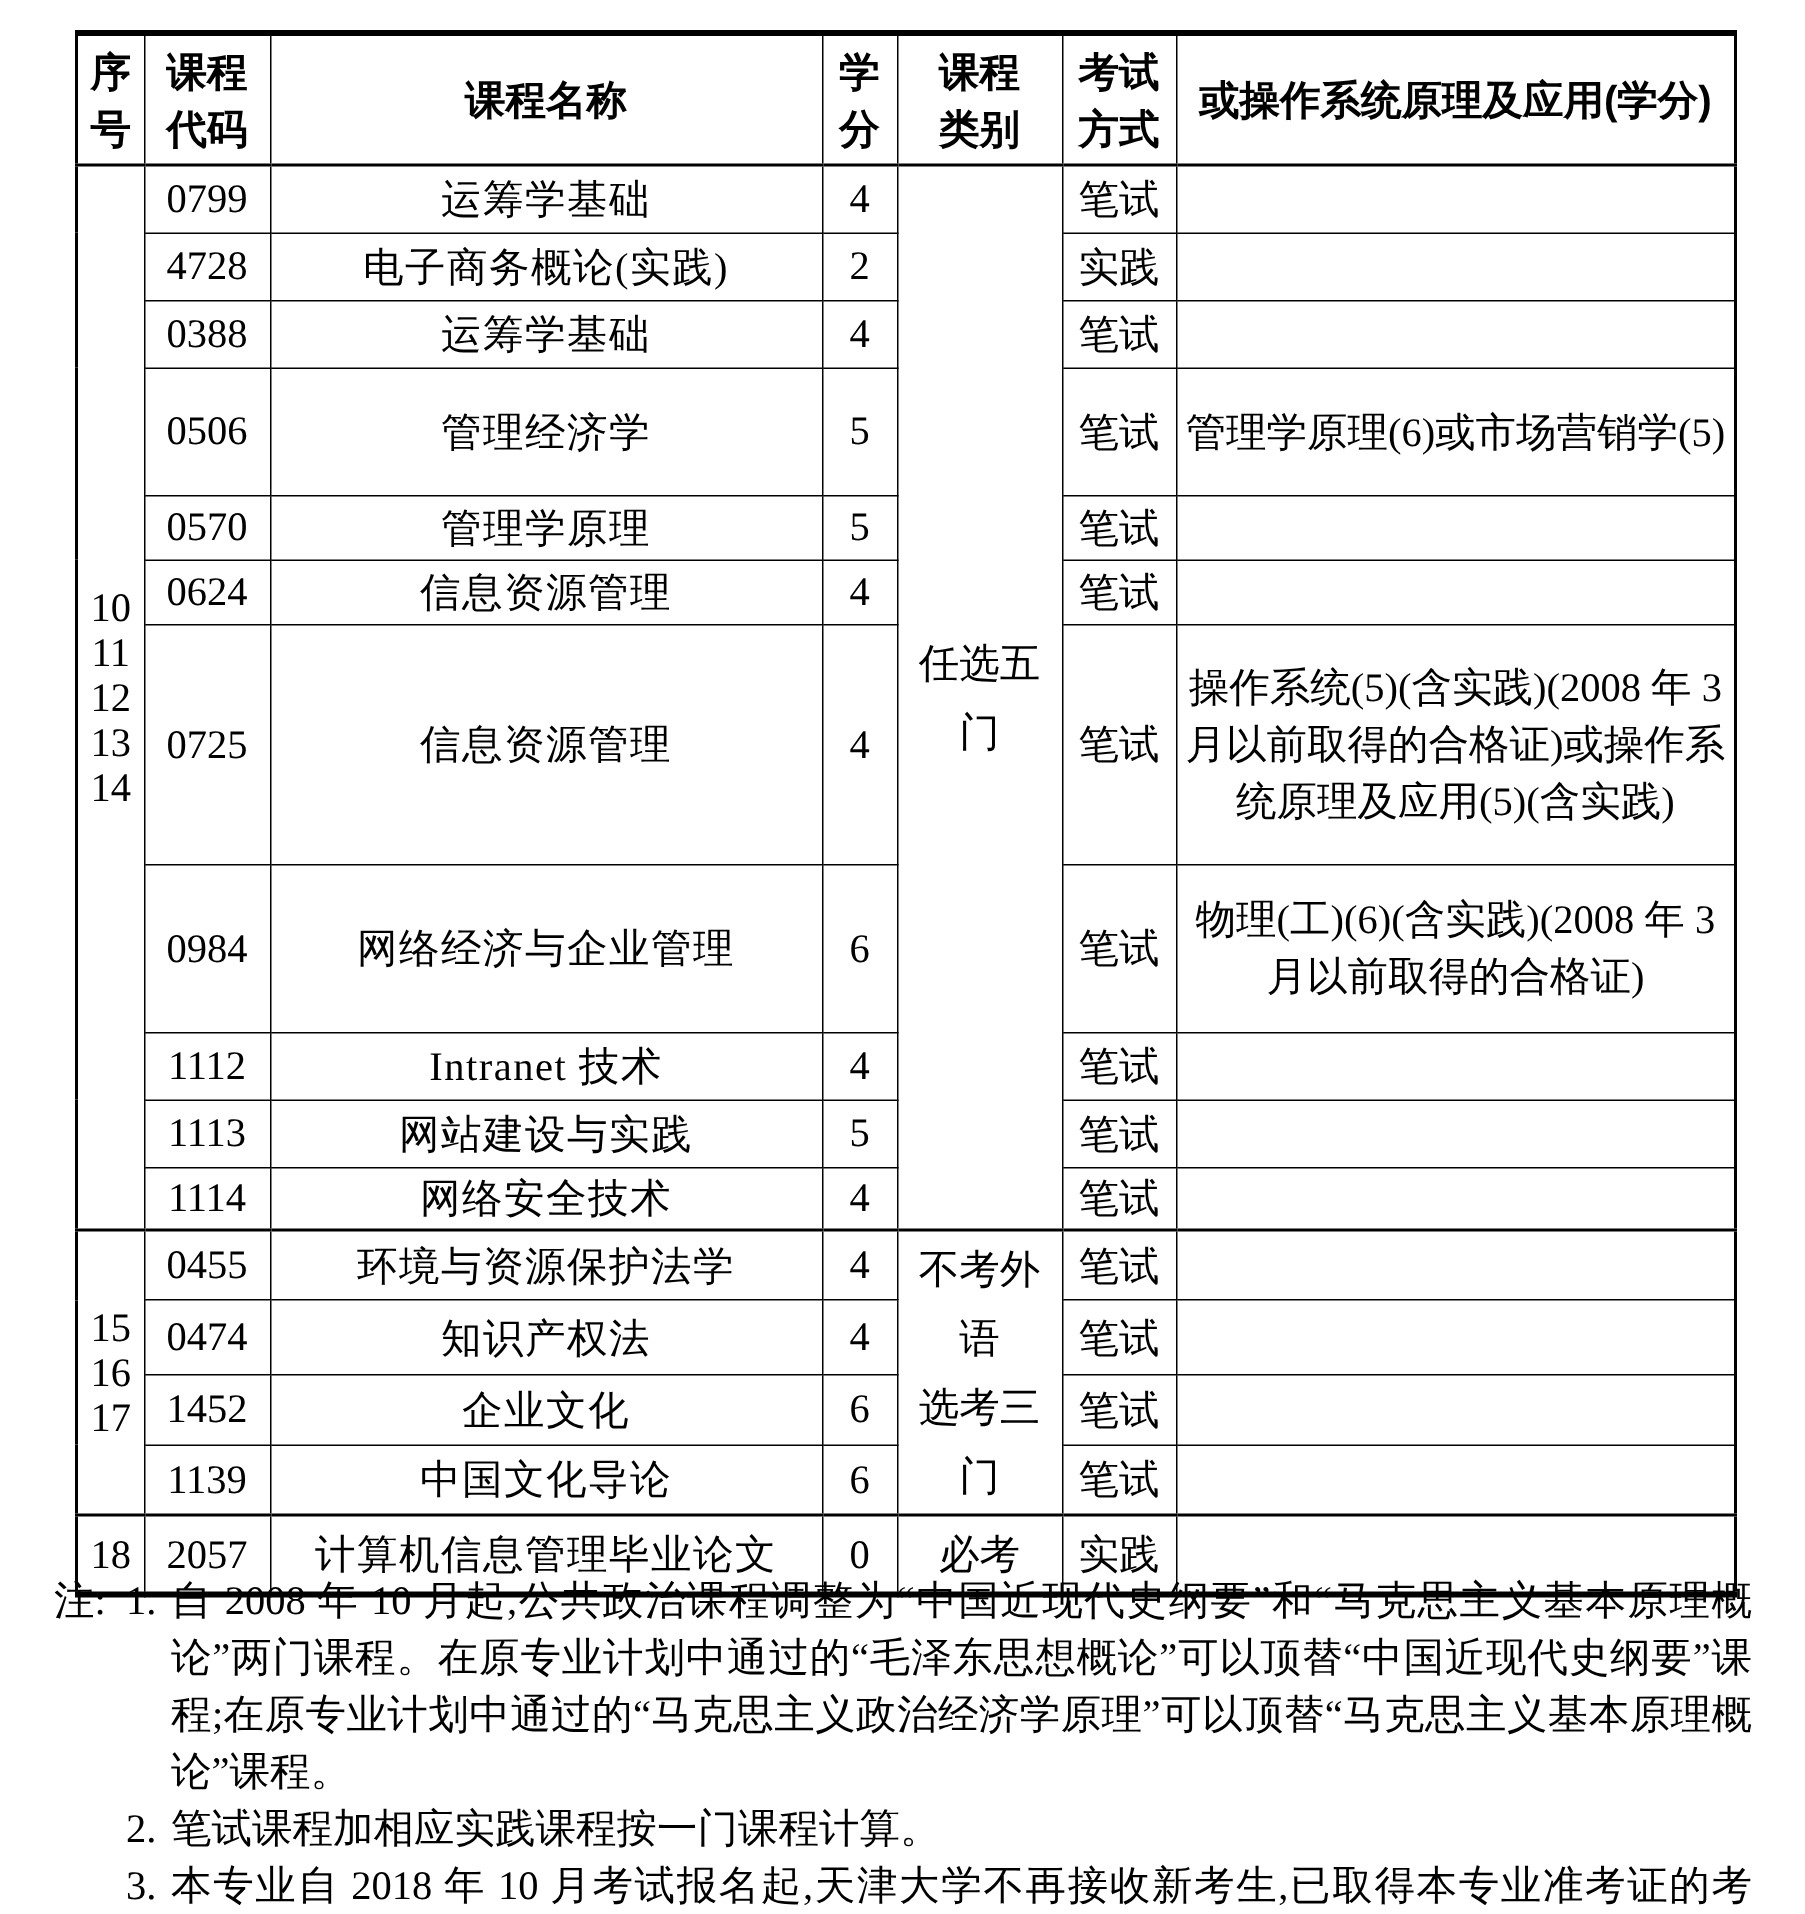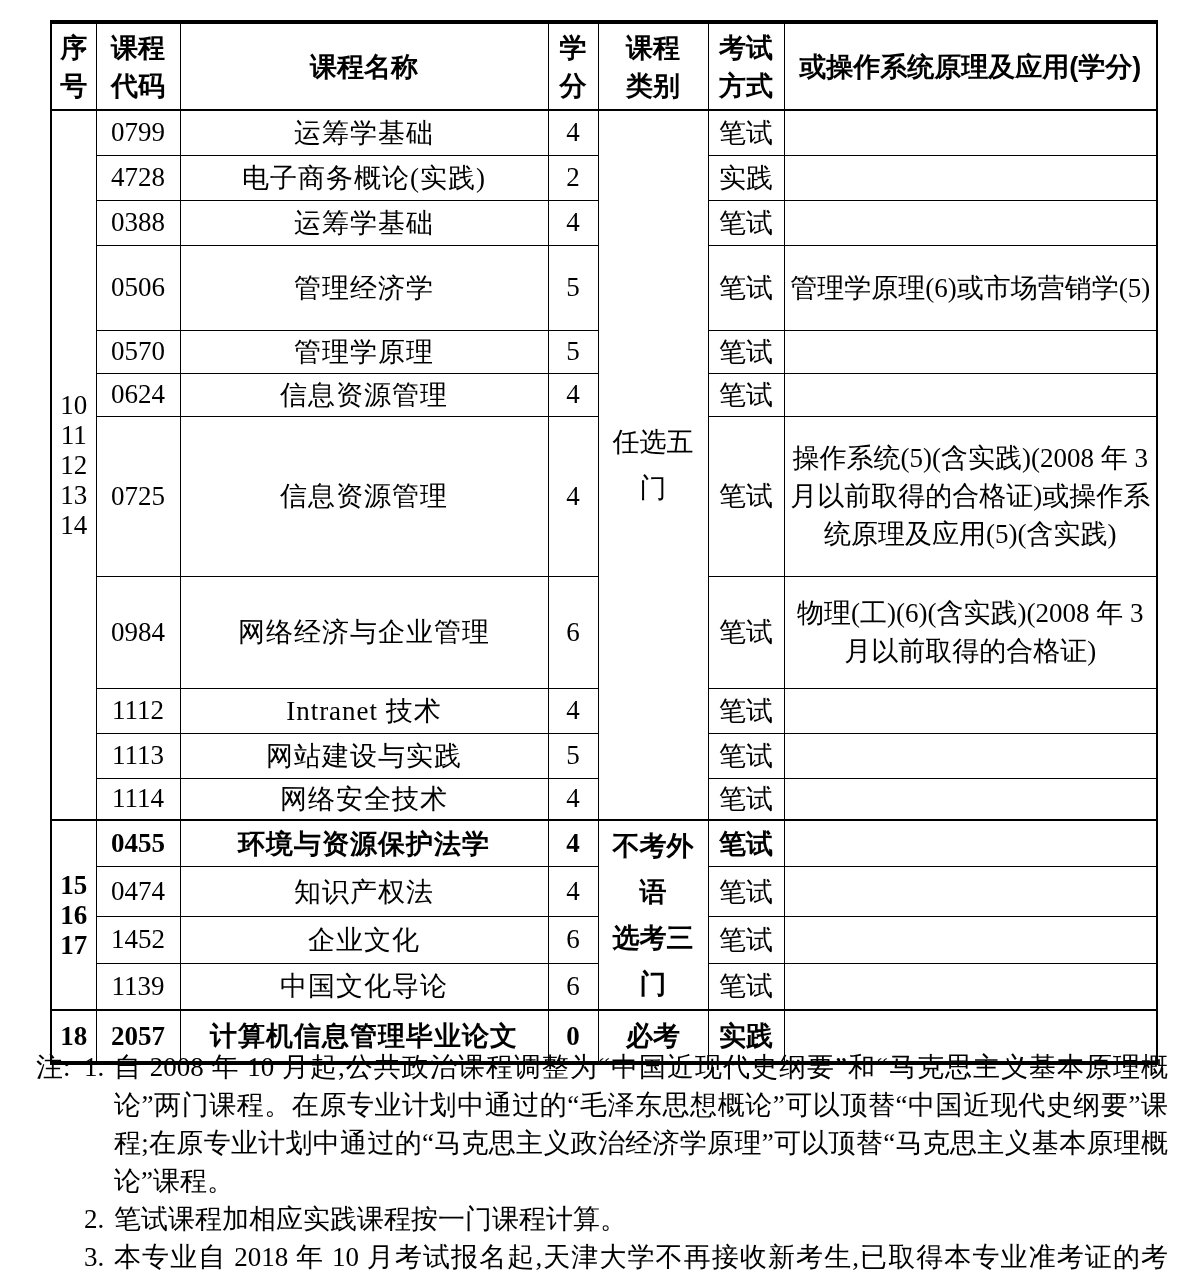--- a/index.html
+++ b/index.html
@@ -27,21 +27,21 @@
     box-sizing:border-box;
   }
   .course-table thead th{
     font-family:"Liberation Sans","DejaVu Sans",sans-serif;
     font-weight:600;
     height:88px;
     white-space:pre-line;
     line-height:38px;
     border-bottom-width:2px;
   }
-  tr.sep td{border-top-width:2px;font-weight:bold;}
+  tr.sep td{border-top-width:2px;}
 
   .seq-cell{white-space:pre-line;line-height:30px;padding:0;}
   .cat-cell{white-space:pre-line;line-height:46px;padding:0 2px;}
   .rep-cell{
     text-align:justify;
     padding:4px 8px 4px 10px;
     line-height:38px;
   }
   .name-cell{letter-spacing:1px;}
 

